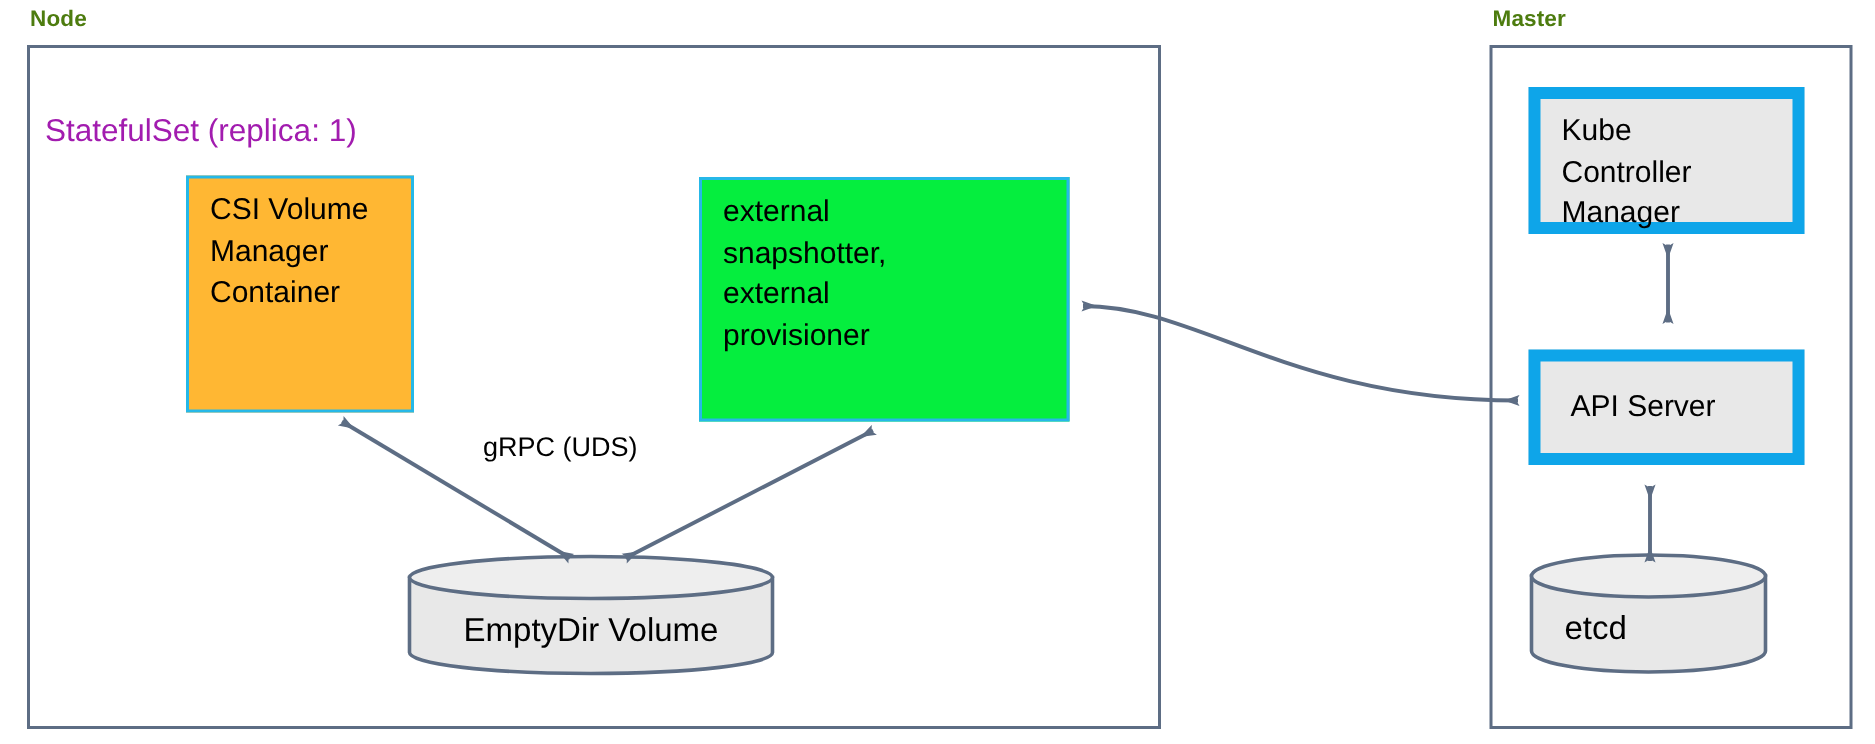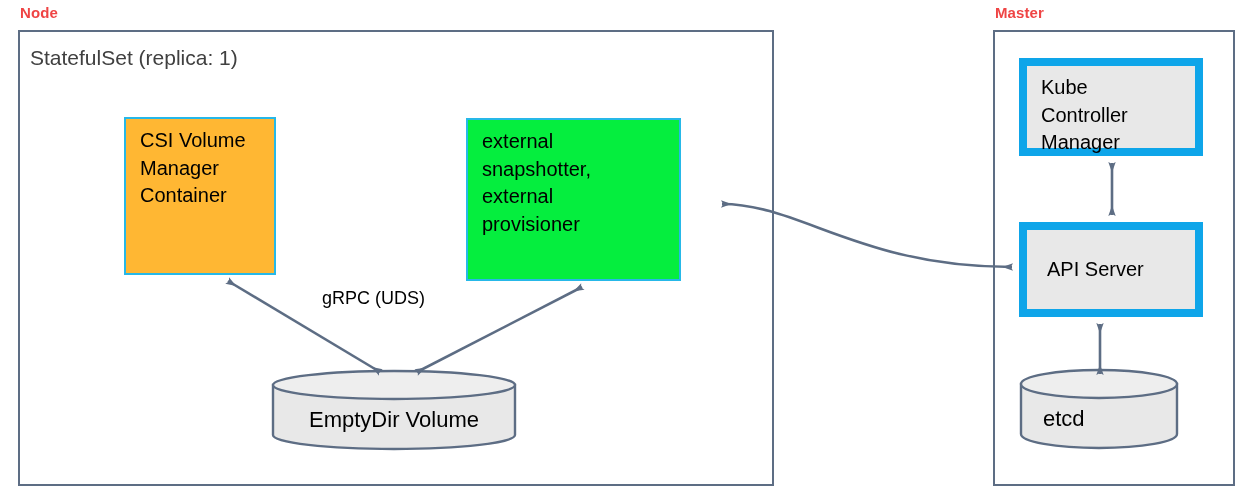--- a/index.html
+++ b/index.html
@@ -23,31 +23,32 @@
   .group-box {
     position: absolute;
     background: #ffffff;
     border: 2px solid #5d6d84;
     box-sizing: border-box;
   }
   .group-label {
     position: absolute;
     font-size: 15px;
     font-weight: bold;
-    color: #ef4444;
+    color: #4d7c0f;
     white-space: nowrap;
     letter-spacing: 0.1px;
   }
 
   
   .inner-title {
     position: absolute;
     font-size: 21px;
-    color: #404040;
+    color: #a21caf;
     white-space: nowrap;
+    margin-top: 30px;
   }
 
   
   .box {
     position: absolute;
     box-sizing: border-box;
     display: flex;
     align-items: flex-start;
     justify-content: flex-start;
     padding: 8px 14px;
@@ -112,21 +113,21 @@
   <div class="inner-title" style="left:30px; top:46px;">StatefulSet (replica: 1)</div>
 
   <div class="box box-orange" style="left:124px; top:117px; width:152px; height:158px;">
     <div>
       <span class="box-text">CSI Volume</span>
       <span class="box-text">Manager</span>
       <span class="box-text">Container</span>
     </div>
   </div>
 
-  <div class="box box-green" style="left:466px; top:118px; width:215px; height:163px;">
+  <div class="box box-green" style="left:466px; top:118px; width:247px; height:163px;">
     <div>
       <span class="box-text">external</span>
       <span class="box-text">snapshotter,</span>
       <span class="box-text">external</span>
       <span class="box-text">provisioner</span>
     </div>
   </div>
 
   <div class="cylinder" style="left:271px; top:369px; width:246px; height:82px;">
     <svg width="246" height="82" viewBox="0 0 246 82">
@@ -140,21 +141,21 @@
   <div class="group-box" style="left:993px; top:30px; width:242px; height:456px;"></div>
 
   <div class="box box-gray" style="left:1019px; top:58px; width:184px; height:98px;">
     <div>
       <span class="box-text">Kube</span>
       <span class="box-text">Controller</span>
       <span class="box-text">Manager</span>
     </div>
   </div>
 
-  <div class="box box-gray center" style="left:1019px; top:222px; width:184px; height:95px; padding-left:20px;">
+  <div class="box box-gray center" style="left:1019px; top:233px; width:184px; height:77px; padding-left:20px;">
     <span class="box-text">API Server</span>
   </div>
 
   <div class="cylinder" style="left:1019px; top:368px; width:137px; height:82px;">
     <svg width="160" height="82" viewBox="0 0 160 82">
       <path d="M2,16 L2,66 A78,14 0 0 0 158,66 L158,16 Z" fill="#e8e8e8" stroke="#5d6d84" stroke-width="2.4"></path>
       <ellipse cx="80" cy="16" rx="78" ry="14" fill="#eeeeee" stroke="#5d6d84" stroke-width="2.4"></ellipse>
     </svg>
     <div class="cyl-label" style="top:38px; text-align:left; left:24px;">etcd</div>
   </div>

